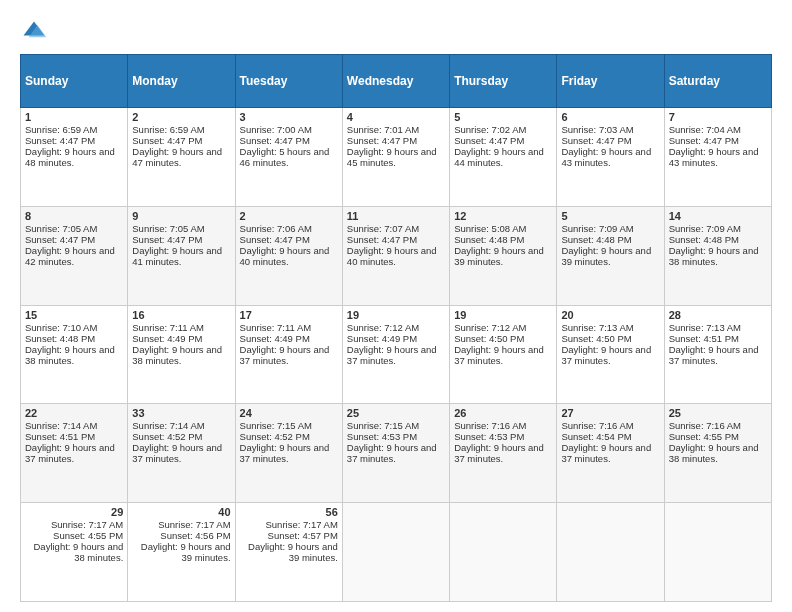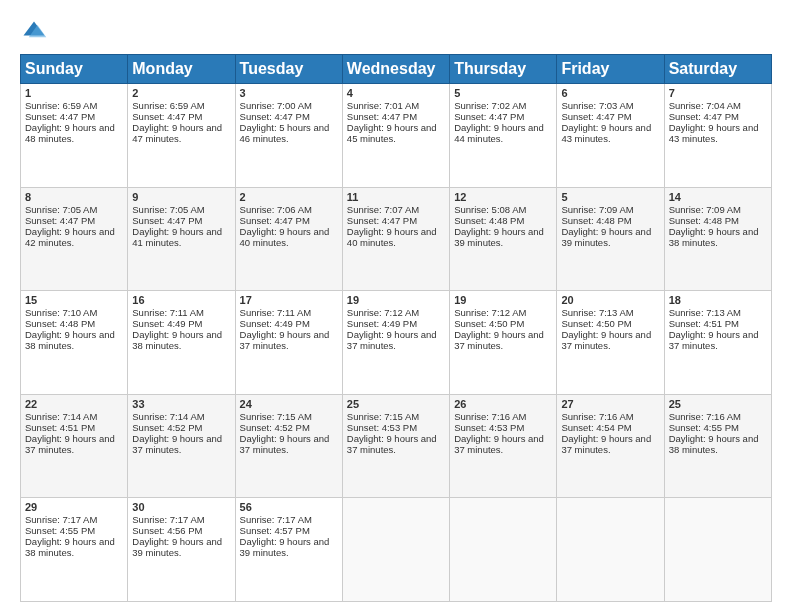--- a/index.html
+++ b/index.html
@@ -60,23 +60,23 @@
       color: #555;
     }
     .calendar {
       width: 100%;
       border-collapse: collapse;
       flex: 1;
     }
     .calendar thead tr th {
       background: #2a7ab8;
       color: #fff;
-      font-size: 16px;
-      font-weight: bold;
-      padding: 5px 4px;
+      font-size: 12px;
+      font-weight: bold;
+      padding: 19px 4px;
       border: 1px solid #1a5a90;
       text-align: left;
     }
     .calendar tbody tr td {
       border: 1px solid #ccc;
       vertical-align: top;
       padding: 3px 4px;
       font-size: 9.5px;
       color: #333;
       width: 14.28%;
@@ -90,20 +90,21 @@
       font-size: 11px;
       font-weight: bold;
       display: block;
       margin-bottom: 1px;
     }
     .empty-cell {
       background: #f9f9f9 !important;
     }
     .last-row td {
       height: 70px;
+      text-align: right;
     }
   </style>
 </head>
 <body>
 
 <div class="page">
   <div class="header">
     <div class="logo">
       <svg class="logo-icon" viewBox="0 0 32 32">
         <polygon points="16,4 28,20 4,20" fill="#2a7ab8"></polygon>
@@ -252,21 +253,21 @@
         <span>Sunset: 4:50 PM</span><br>
         <span>Daylight: 9 hours and 37 minutes.</span>
       </td>
           <td>
         <span class="day-num">20</span>
         <span>Sunrise: 7:13 AM</span><br>
         <span>Sunset: 4:50 PM</span><br>
         <span>Daylight: 9 hours and 37 minutes.</span>
       </td>
           <td>
-        <span class="day-num">18</span>
+        <span class="day-num">28</span>
         <span>Sunrise: 7:13 AM</span><br>
         <span>Sunset: 4:51 PM</span><br>
         <span>Daylight: 9 hours and 37 minutes.</span>
       </td>
         </tr>
         <tr>
           <td>
         <span class="day-num">22</span>
         <span>Sunrise: 7:14 AM</span><br>
         <span>Sunset: 4:51 PM</span><br>
@@ -310,21 +311,21 @@
       </td>
         </tr>
         <tr class="last-row">
           <td>
         <span class="day-num">29</span>
         <span>Sunrise: 7:17 AM</span><br>
         <span>Sunset: 4:55 PM</span><br>
         <span>Daylight: 9 hours and 38 minutes.</span>
       </td>
           <td>
-        <span class="day-num">30</span>
+        <span class="day-num">40</span>
         <span>Sunrise: 7:17 AM</span><br>
         <span>Sunset: 4:56 PM</span><br>
         <span>Daylight: 9 hours and 39 minutes.</span>
       </td>
           <td>
         <span class="day-num">56</span>
         <span>Sunrise: 7:17 AM</span><br>
         <span>Sunset: 4:57 PM</span><br>
         <span>Daylight: 9 hours and 39 minutes.</span>
       </td>

